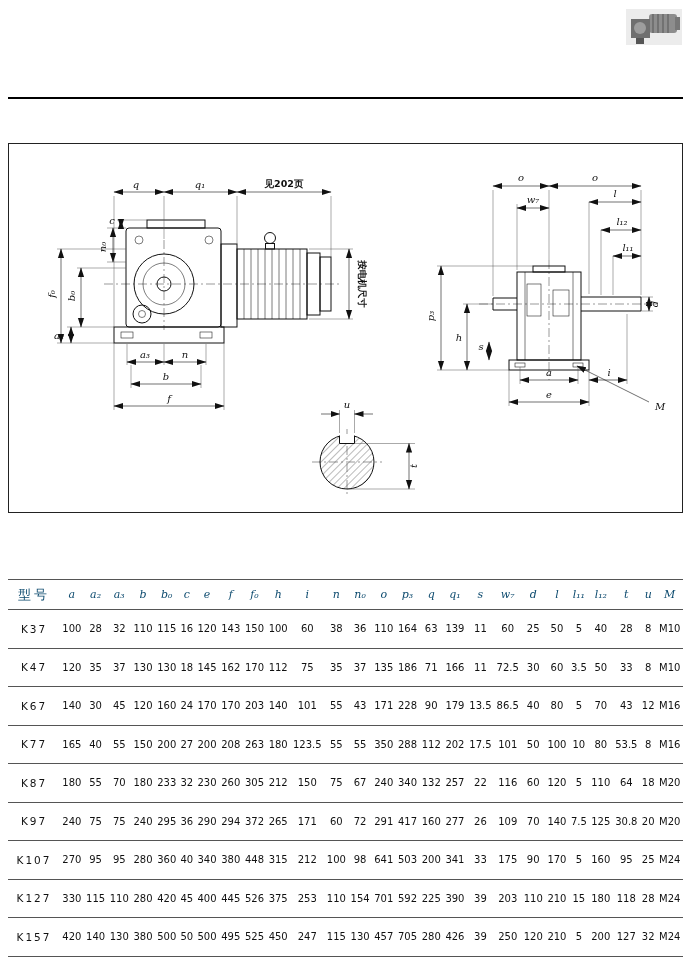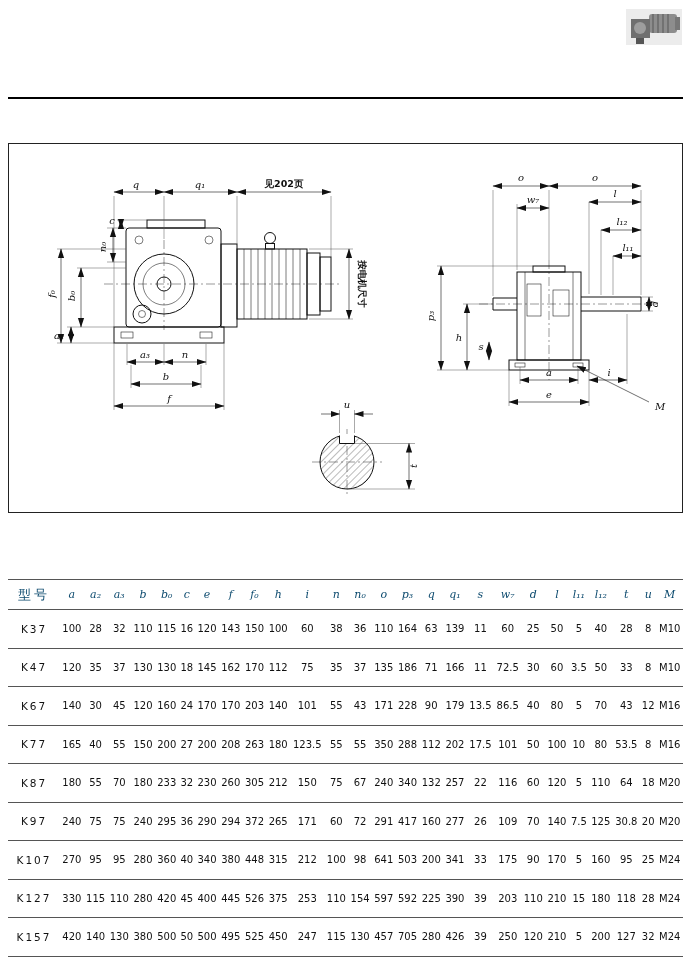--- a/index.html
+++ b/index.html
@@ -508,21 +508,21 @@
           <td>280</td>
           <td>420</td>
           <td>45</td>
           <td>400</td>
           <td>445</td>
           <td>526</td>
           <td>375</td>
           <td>253</td>
           <td>110</td>
           <td>154</td>
-          <td>597</td>
+          <td>701</td>
           <td>592</td>
           <td>225</td>
           <td>390</td>
           <td>39</td>
           <td>203</td>
           <td>110</td>
           <td>210</td>
           <td>15</td>
           <td>180</td>
           <td>118</td>

